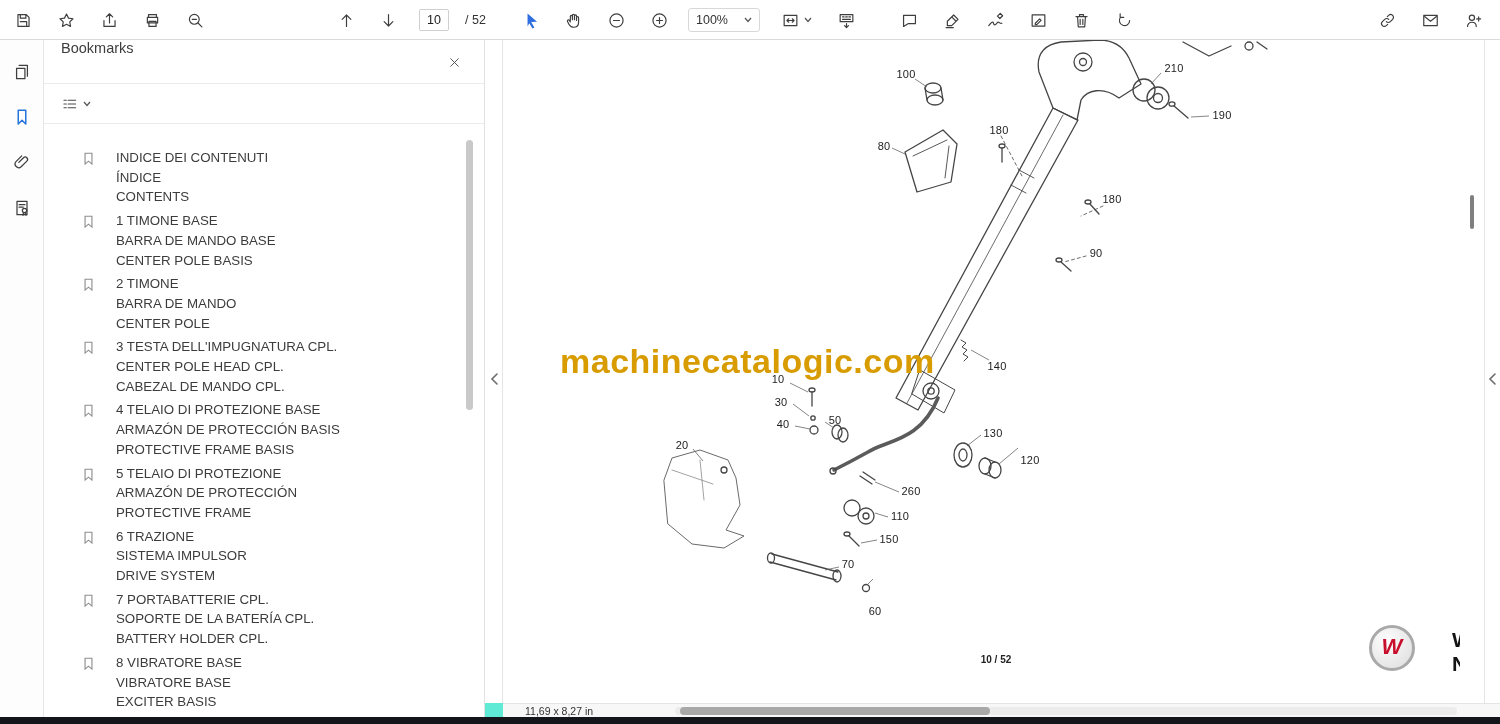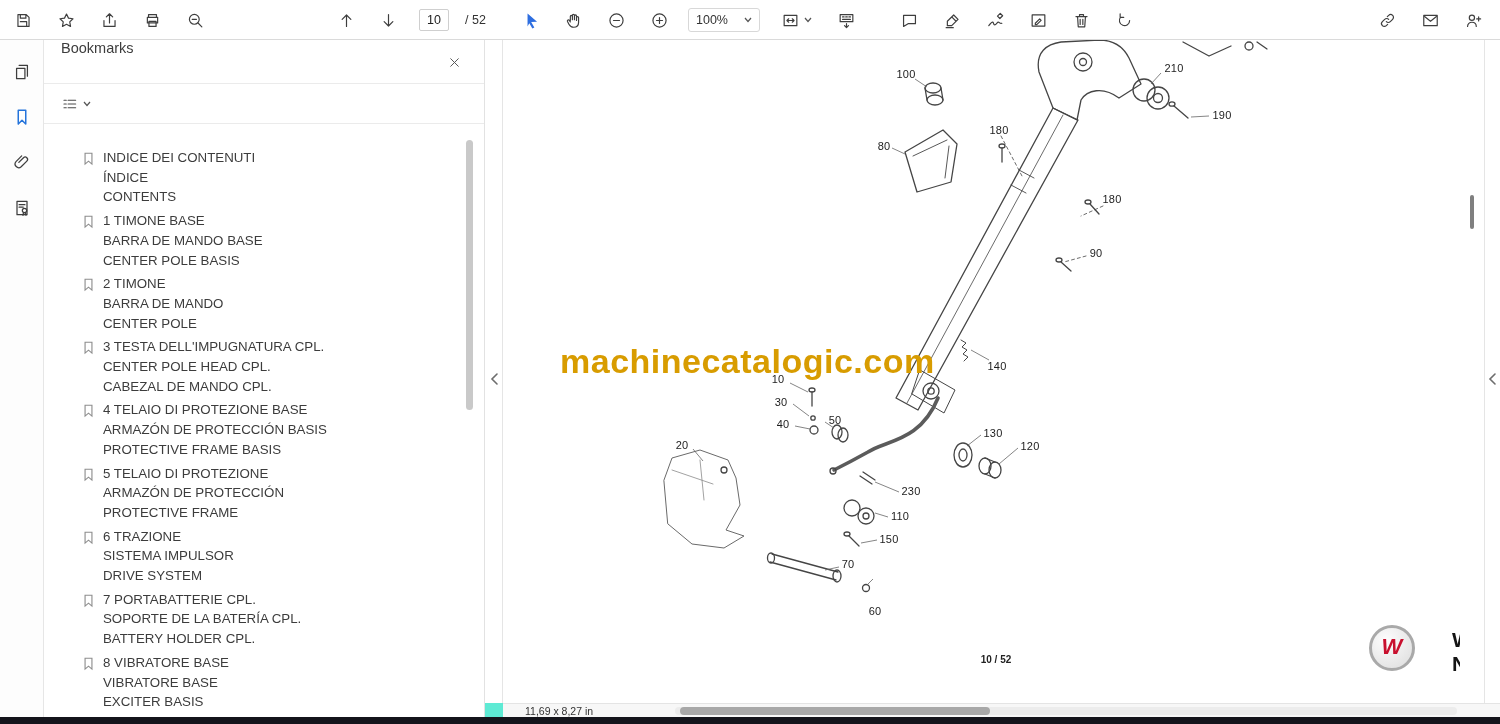--- a/index.html
+++ b/index.html
@@ -39,21 +39,21 @@
            background:#fff; border-right:1px solid #e2e2e2; overflow:hidden; z-index:19; }
   .panel-header { position:absolute; left:0; top:0; right:0; height:44px;
                   border-bottom:1px solid #ebebeb; display:flex; align-items:flex-start; }
   .panel-title { margin-left:17px; font-size:14.5px; color:#3d3d3d; }
   .panel-close { position:absolute; right:20px; top:12px; width:20px; height:20px; border:none;
                  background:none; cursor:pointer; display:flex; align-items:center; justify-content:center; }
   .panel-tools { position:absolute; left:0; top:44px; right:0; height:40px;
                  border-bottom:1px solid #ebebeb; display:flex; align-items:center; padding-left:17px; }
   .opts-btn { border:none; background:none; display:flex; align-items:center; gap:4px; cursor:pointer; }
   .bm-list { position:absolute; left:0; top:96px; right:14px; bottom:0; padding:12px 0 0 37px; overflow:hidden; }
-  .bm-item { display:flex; gap:7px; margin-bottom:4px; cursor:pointer; }
+  .bm-item { display:flex; gap:20px; margin-bottom:4px; cursor:pointer; }
   .bm-glyph { width:15px; height:15px; flex:none; margin-top:3px; }
   .bm-lines div { font-size:13.3px; line-height:19.7px; color:#3c3c3c; white-space:nowrap; }
   .panel-scrollbar { position:absolute; right:11px; top:100px; width:7px; height:270px;
                      background:#c9c9c9; border-radius:4px; cursor:pointer; }
 
   
   .collapse-strip { position:absolute; top:40px; width:18px; height:663px; background:#fff; z-index:18; }
   .collapse-strip.left { left:485px; border-right:1px solid #e5e5e5; }
   .collapse-strip.right { left:1484px; width:16px; border-left:1px solid #e5e5e5; }
   .collapse-arrow { position:absolute; left:4px; top:332px; width:10px; height:14px; border:none;
@@ -497,23 +497,23 @@
         <span class="part-label" style="left: 671px; top: 28px;">210</span>
         <span class="part-label" style="left: 719px; top: 75px;">190</span>
         <span class="part-label" style="left: 609px; top: 159px;">180</span>
         <span class="part-label" style="left: 593px; top: 213px;">90</span>
         <span class="part-label" style="left: 494px; top: 326px;">140</span>
         <span class="part-label" style="left: 275px; top: 339px;">10</span>
         <span class="part-label" style="left: 278px; top: 362px;">30</span>
         <span class="part-label" style="left: 280px; top: 384px;">40</span>
         <span class="part-label" style="left: 332px; top: 380px;">50</span>
         <span class="part-label" style="left: 490px; top: 393px;">130</span>
-        <span class="part-label" style="left: 527px; top: 406px;">120</span>
+        <span class="part-label" style="left: 527px; top: 420px;">120</span>
         <span class="part-label" style="left: 179px; top: 405px;">20</span>
-        <span class="part-label" style="left: 408px; top: 451px;">230</span>
+        <span class="part-label" style="left: 408px; top: 451px;">260</span>
         <span class="part-label" style="left: 397px; top: 476px;">110</span>
         <span class="part-label" style="left: 386px; top: 499px;">150</span>
         <span class="part-label" style="left: 345px; top: 524px;">70</span>
         <span class="part-label" style="left: 372px; top: 535px; margin-top: 36px;">60</span>
       </div>
 
     <div class="watermark">machinecatalogic.com</div>
     <div class="doc-pagelabel">10 / 52</div>
 
     <div class="brand-logo">

